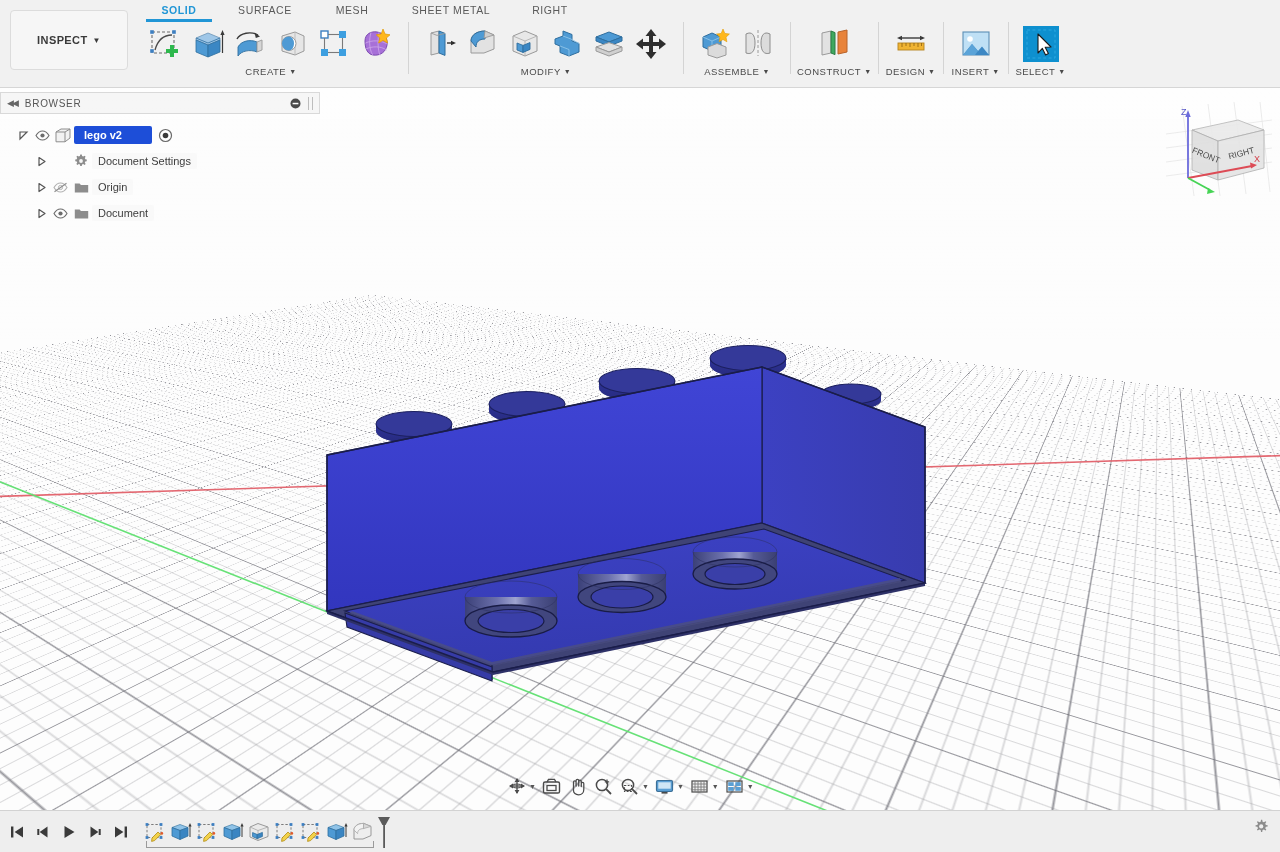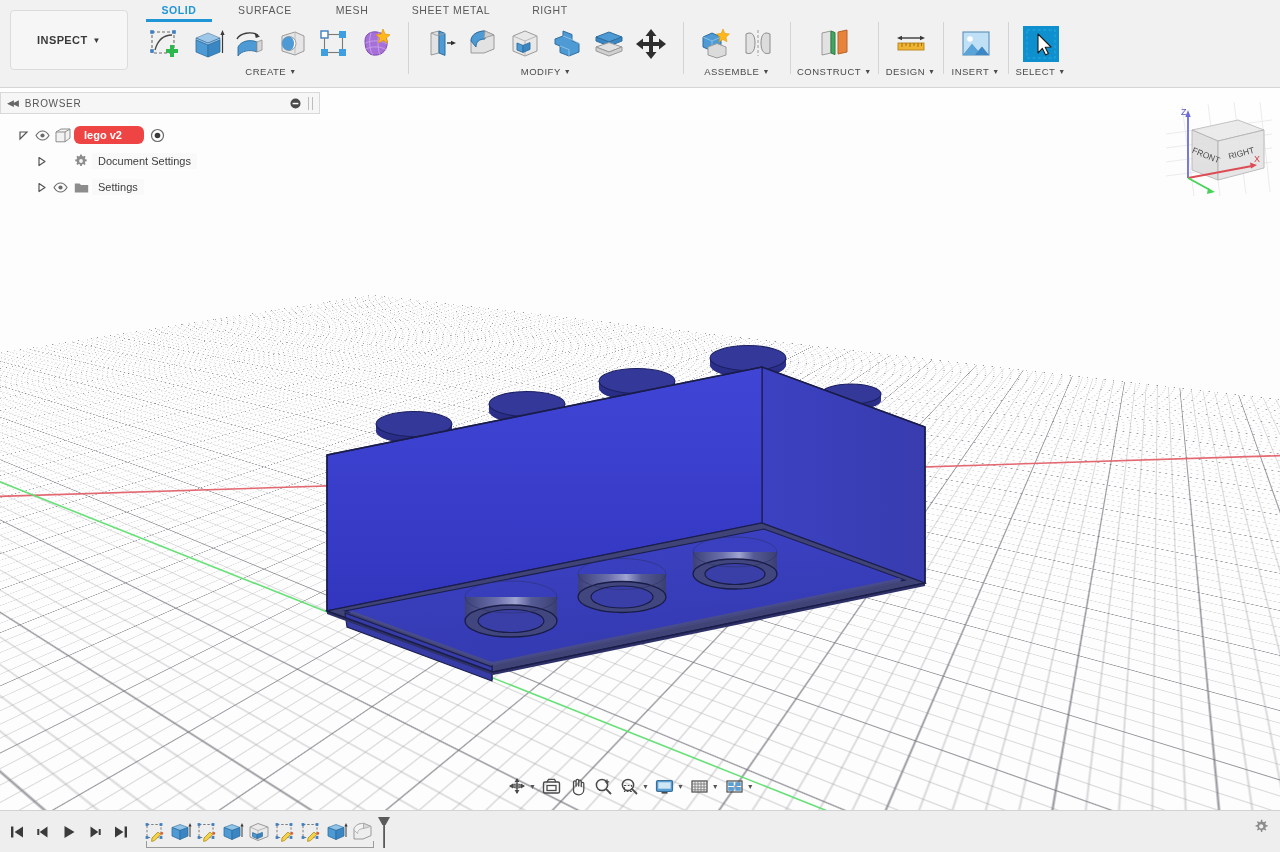--- a/index.html
+++ b/index.html
@@ -105,21 +105,21 @@
   #browser-head .title { flex: 1; }
   #browser-head .dotbtn { cursor: pointer; display:flex; }
   #browser-head .grip { width: 5px; height: 13px; margin-left: 7px; cursor: col-resize;
       border-left: 1px solid #bdbdbd; border-right: 1px solid #bdbdbd; }
   #tree { padding: 8px 0 0 0; font-size: 11px; color: #3d3d3d; }
   .trow { display: flex; align-items: center; height: 26px; padding-left: 14px; cursor: pointer; }
   .trow .arrow { width: 18px; display: flex; align-items: center; justify-content: center; }
   .trow .eye { width: 20px; display: flex; align-items: center; justify-content: center; }
   .trow .ficon { width: 22px; display: flex; align-items: center; justify-content: center; }
   .trow .tlabel { padding: 2px 6px; background: rgba(248,248,248,.82); border-radius: 2px; white-space: nowrap; }
-  .trow.root .tlabel { background: #ef4444; color: #fff; padding: 3px 22px 3px 10px; font-weight: 600; border-radius: 6px; }
+  .trow.root .tlabel { background: #1d4ed8; color: #fff; padding: 3px 30px 3px 10px; font-weight: 600; }
   .trow.root { padding-left: 14px; }
   .radio-dot { margin-left: -14px; }
 
   
   #comments {
     position: absolute; left: 0; top: 774px; width: 320px; height: 22px;
     background: rgba(245,245,245,.9); border: 1px solid #d9d9d9;
     display: flex; align-items: center; padding: 0 6px;
     font-size: 10px; letter-spacing: .7px; color: #555;
   }
@@ -621,30 +621,50 @@
           <span class="tlabel">Document Settings</span>
         </div>
         <div class="trow" style="padding-left: 32px;">
           <span class="arrow">
             <svg width="11" height="11" viewBox="0 0 11 11">
               <path d="M3,1.5 L9,5.5 L3,9.5 Z" fill="none" stroke="#555" stroke-width="1.2" stroke-linejoin="round"></path>
             </svg>
           </span>
           <span class="eye">
             <svg width="15" height="11" viewBox="0 0 15 11">
-              <path d="M1,5.5 C3,2 6,1 7.5,1 C9,1 12,2 14,5.5 C12,9 9,10 7.5,10 C6,10 3,9 1,5.5 Z" fill="none" stroke="#6c6c6c" stroke-width="1.1"></path>
-              <circle cx="7.5" cy="5.5" r="2.1" fill="#6c6c6c"></circle>
+              <path d="M1,5.5 C3,2 6,1 7.5,1 C9,1 12,2 14,5.5 C12,9 9,10 7.5,10 C6,10 3,9 1,5.5 Z" fill="none" stroke="#b2b2b2" stroke-width="1.1"></path>
+              <circle cx="7.5" cy="5.5" r="2.1" fill="none" stroke="#b2b2b2" stroke-width="1"></circle>
+              <line x1="1.5" y1="9.8" x2="13.5" y2="1.2" stroke="#8f8f8f" stroke-width="1.2"></line>
             </svg>
           </span>
           <span class="ficon">
             <svg width="15" height="13" viewBox="0 0 15 13">
               <path d="M.8,2.4 L5.6,2.4 L6.9,4 L14.2,4 L14.2,11.4 L.8,11.4 Z" fill="#8d8d8d"></path>
             </svg>
           </span>
-          <span class="tlabel">Settings</span>
+          <span class="tlabel">Origin</span>
+        </div>
+        <div class="trow" style="padding-left: 32px;">
+          <span class="arrow">
+            <svg width="11" height="11" viewBox="0 0 11 11">
+              <path d="M3,1.5 L9,5.5 L3,9.5 Z" fill="none" stroke="#555" stroke-width="1.2" stroke-linejoin="round"></path>
+            </svg>
+          </span>
+          <span class="eye">
+            <svg width="15" height="11" viewBox="0 0 15 11">
+              <path d="M1,5.5 C3,2 6,1 7.5,1 C9,1 12,2 14,5.5 C12,9 9,10 7.5,10 C6,10 3,9 1,5.5 Z" fill="none" stroke="#6c6c6c" stroke-width="1.1"></path>
+              <circle cx="7.5" cy="5.5" r="2.1" fill="#6c6c6c"></circle>
+            </svg>
+          </span>
+          <span class="ficon">
+            <svg width="15" height="13" viewBox="0 0 15 13">
+              <path d="M.8,2.4 L5.6,2.4 L6.9,4 L14.2,4 L14.2,11.4 L.8,11.4 Z" fill="#8d8d8d"></path>
+            </svg>
+          </span>
+          <span class="tlabel">Document</span>
         </div>
       </div>
   </div>
 
 
   <svg id="viewcube" viewBox="0 0 110 100">
 
     <g opacity=".5" stroke="#c8c8c8" stroke-width=".7" fill="none">
       <path d="M2,34 L108,20"></path>
         <path d="M2,48 L108,34"></path>

